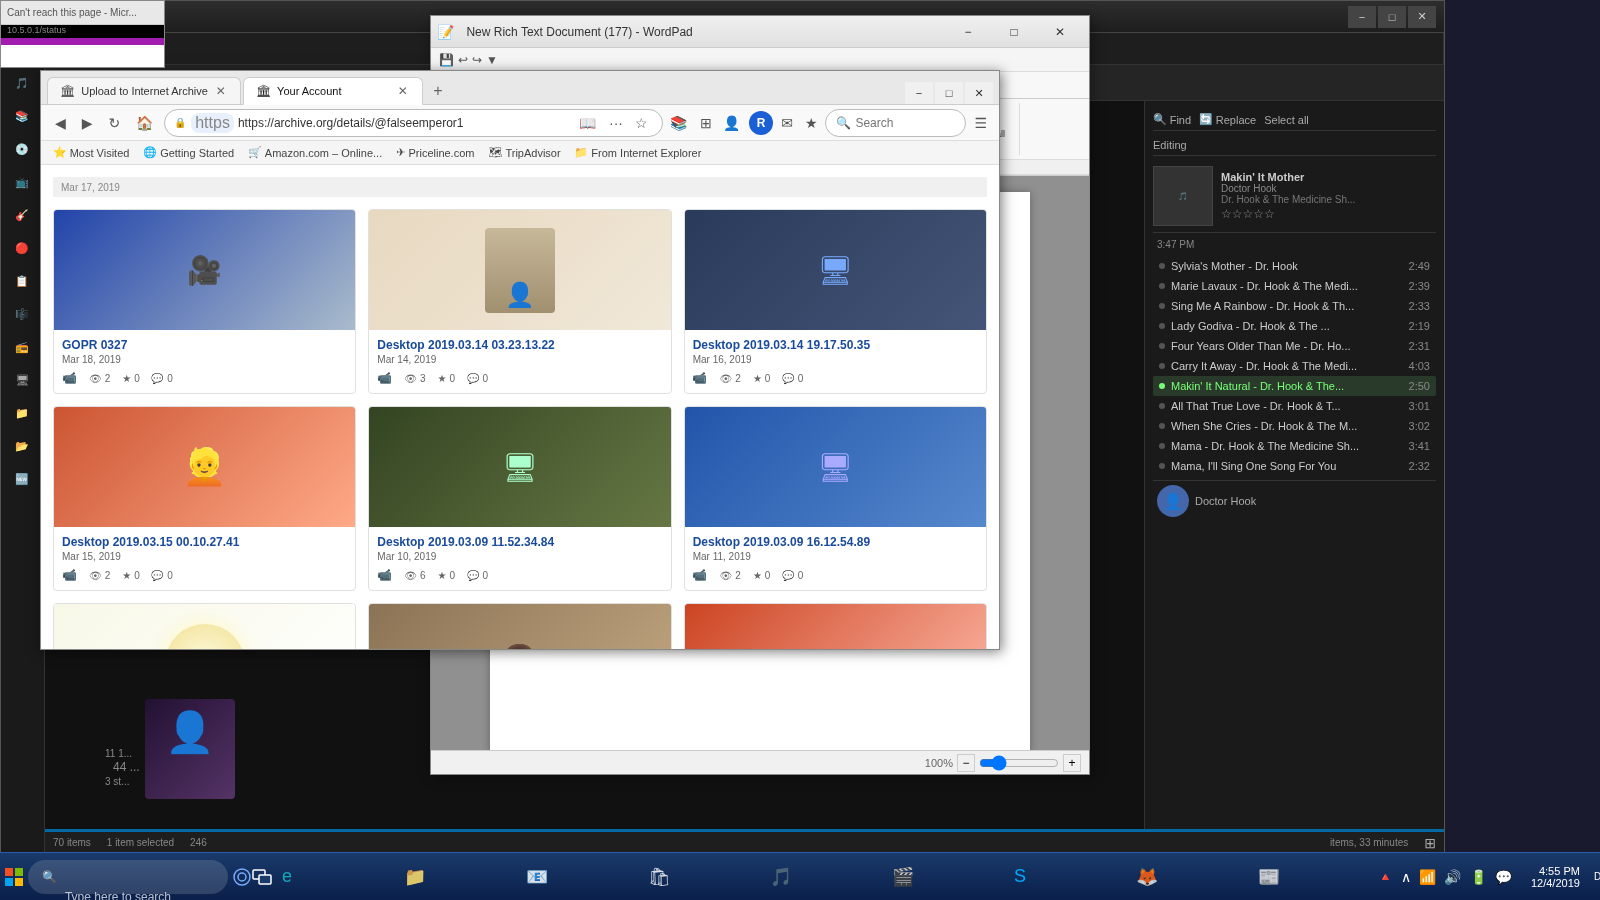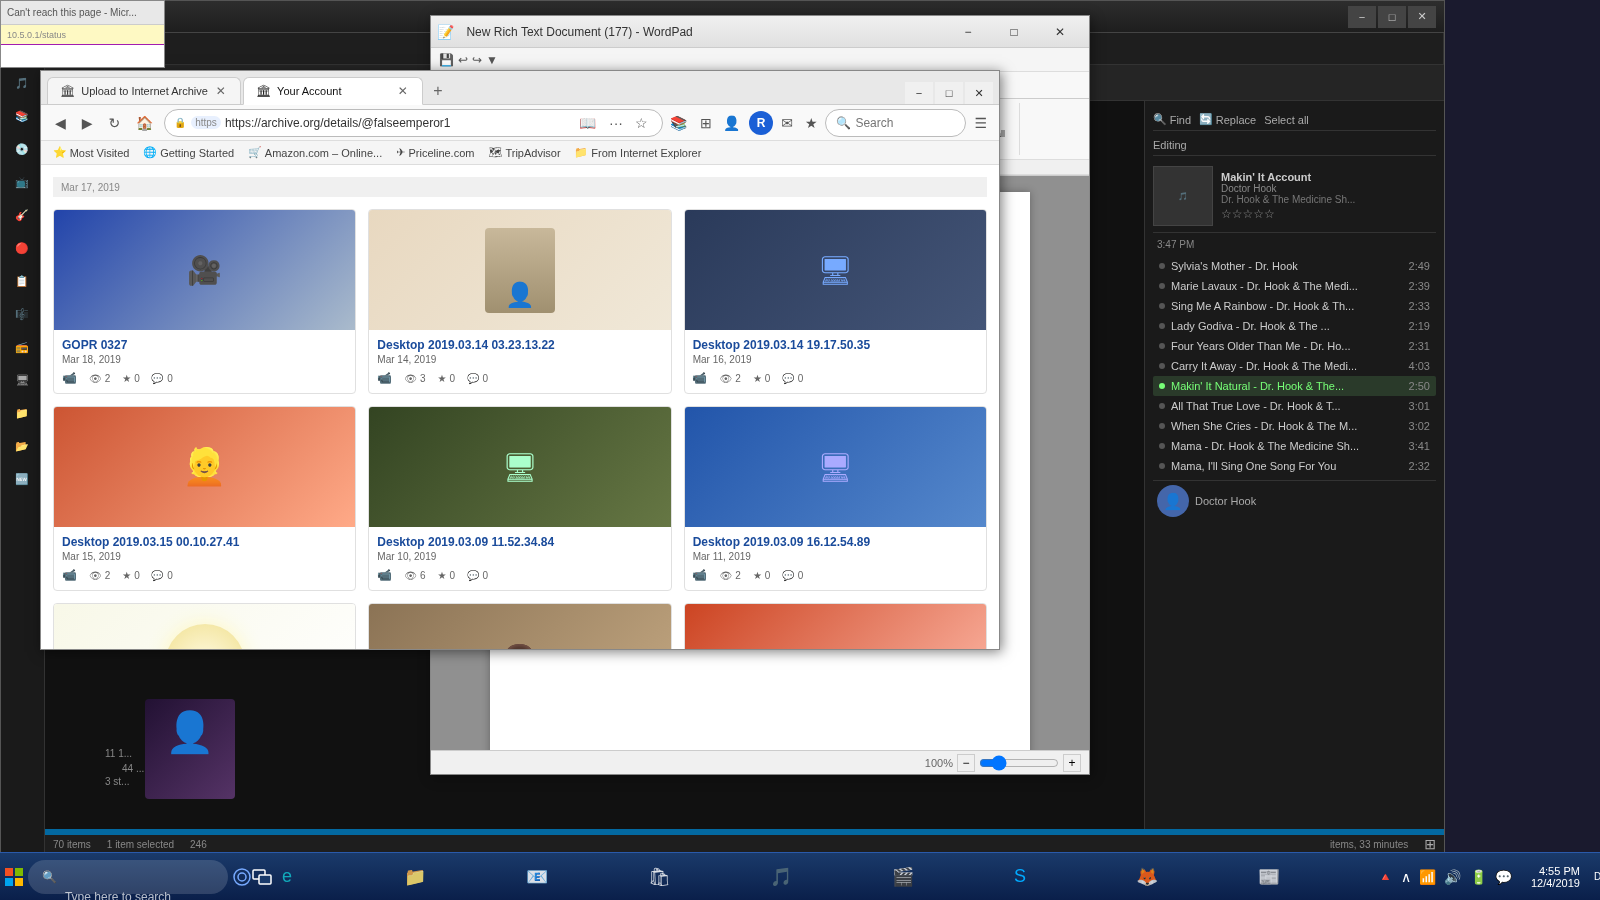--- a/index.html
+++ b/index.html
@@ -463,27 +463,26 @@
       height: 24px;
       display: flex;
       align-items: center;
       padding: 0 6px;
       font-size: 10px;
       color: #555;
       border-bottom: 1px solid #ccc;
     }
     .error-address {
       height: 20px;
-      background: #fef9c3;
-      display: flex;
-      align-items: center;
+      background: #000000;
+      display: flex;
       padding: 0 6px;
       font-size: 9px;
       color: #888;
-      border-bottom: 1px solid #a21caf;
+      border-bottom: 7px solid #a21caf;
     }
 
     
     .taskbar {
       position: absolute;
       bottom: 0; left: 0; right: 0;
       height: 48px;
       background: linear-gradient(to bottom, #1a3a6a, #0a1f4a);
       display: flex;
       align-items: center;
@@ -645,21 +644,21 @@
       </div>
 
       <div style="display:flex; flex:1;">
 
         <div style="flex:1; background:#111; overflow:hidden; position:relative; padding:8px;">
 
           <div style="position:absolute; bottom:30px; left:100px; width:90px; height:100px; overflow:hidden; border-radius:4px; background: linear-gradient(135deg, #221133, #553366);">
             <div style="text-align:center; padding:10px; font-size:40px; color:#aa88cc;">👤</div>
           </div>
           <div style="position:absolute; bottom:70px; left:60px; font-size:10px; color:#888;">11 1...</div>
-          <div style="position:absolute; bottom:55px; left:77px; font-size:10px; color:#888;">44 ...</div>
+          <div style="position:absolute; bottom:55px; left:68px; font-size:12px; color:#888;">44 ...</div>
           <div style="position:absolute; bottom:42px; left:60px; font-size:10px; color:#888;">3 st...</div>
         </div>
 
         <div class="wmp-nowplaying">
 
           <div style="display:flex; align-items:center; gap:8px; padding:4px 0; border-bottom:1px solid #333; margin-bottom:4px;">
             <button style="background:none;border:none;color:#aaa;cursor:pointer;font-size:11px;display:flex;align-items:center;gap:3px;">
               <span>🔍</span>
               <span>Find</span>
             </button>
@@ -673,21 +672,21 @@
           </div>
           <div style="display:flex;align-items:center;gap:8px;padding:4px 0;border-bottom:1px solid #333;margin-bottom:4px;">
             <span style="color:#aaa;font-size:11px;">Editing</span>
           </div>
 
           <div style="display:flex;align-items:center;gap:8px;padding:6px 0;border-bottom:1px solid #333;margin-bottom:4px;">
             <div style="width:60px;height:60px;background:#333;display:flex;align-items:center;justify-content:center;font-size:8px;color:#888;border:1px solid #444;">
               <span>🎵</span>
             </div>
             <div>
-              <div style="color:#ccc;font-size:11px;font-weight:bold;">Makin' It Account</div>
+              <div style="color:#ccc;font-size:11px;font-weight:bold;">Makin' It Mother</div>
               <div style="color:#888;font-size:10px;">Doctor Hook</div>
               <div style="color:#777;font-size:10px;">Dr. Hook &amp; The Medicine Sh...</div>
               <div style="color:#888;font-size:12px;margin-top:2px;">☆☆☆☆☆</div>
             </div>
           </div>
 
           <div style="display:flex;justify-content:space-between;align-items:center;padding:2px 4px;margin-bottom:4px;">
             <span style="color:#888;font-size:10px;">3:47 PM</span>
           </div>
 
@@ -751,21 +750,21 @@
             </div>
 
 
           <div style="display:flex;align-items:center;gap:6px;padding:4px;border-top:1px solid #333;margin-top:4px;">
             <div style="width:32px;height:32px;background:#4466aa;border-radius:50%;display:flex;align-items:center;justify-content:center;font-size:16px;">👤</div>
             <span style="color:#aaa;font-size:11px;">Doctor Hook</span>
           </div>
         </div>
       </div>
 
-      <div style="height:24px;background:#1e1e1e;border-top:6px solid #0369a1;display:flex;align-items:center;padding:0 8px;gap:16px;font-size:10px;color:#888;">
+      <div style="height:24px;background:#1e1e1e;border-top:3px solid #0369a1;display:flex;align-items:center;padding:0 8px;gap:16px;font-size:10px;color:#888;">
         <span>70 items</span>
         <span>1 item selected</span>
         <span>246</span>
         <div style="flex:1;"></div>
         <span>items, 33 minutes</span>
         <button style="background:none;border:none;cursor:pointer;color:#aaa;font-size:14px;">⊞</button>
       </div>
     </div>
   </div>
 </div>
@@ -901,21 +900,21 @@
     </div>
   </div>
 
   <div class="browser-toolbar">
     <button class="browser-nav-btn">◀</button>
     <button class="browser-nav-btn">▶</button>
     <button class="browser-nav-btn">↻</button>
     <button class="browser-nav-btn">🏠</button>
     <div class="address-bar">
       <span style="font-size:10px;color:#888;">🔒</span>
-      <span style="font-size:10px;color:#888;background:#e8f0fe;border-radius:8px;padding:1px 4px;">https</span>
+      <span style="font-size:16px;color:#888;background:#e8f0fe;border-radius:8px;padding:1px 4px;">https</span>
       <input type="text" value="https://archive.org/details/@falseemperor1" style="flex: 1 1 0%; border: none; outline: none; font-size: 12px;">
       <button class="browser-ext-btn">📖</button>
       <button class="browser-ext-btn">···</button>
       <button class="browser-ext-btn">☆</button>
     </div>
 
     <button class="browser-ext-btn">📚</button>
     <button class="browser-ext-btn">⊞</button>
     <button class="browser-ext-btn">👤</button>
     <button style="background:#1a5fd6;color:white;border:none;border-radius:50%;width:24px;height:24px;cursor:pointer;font-size:12px;font-weight:bold;">R</button>

